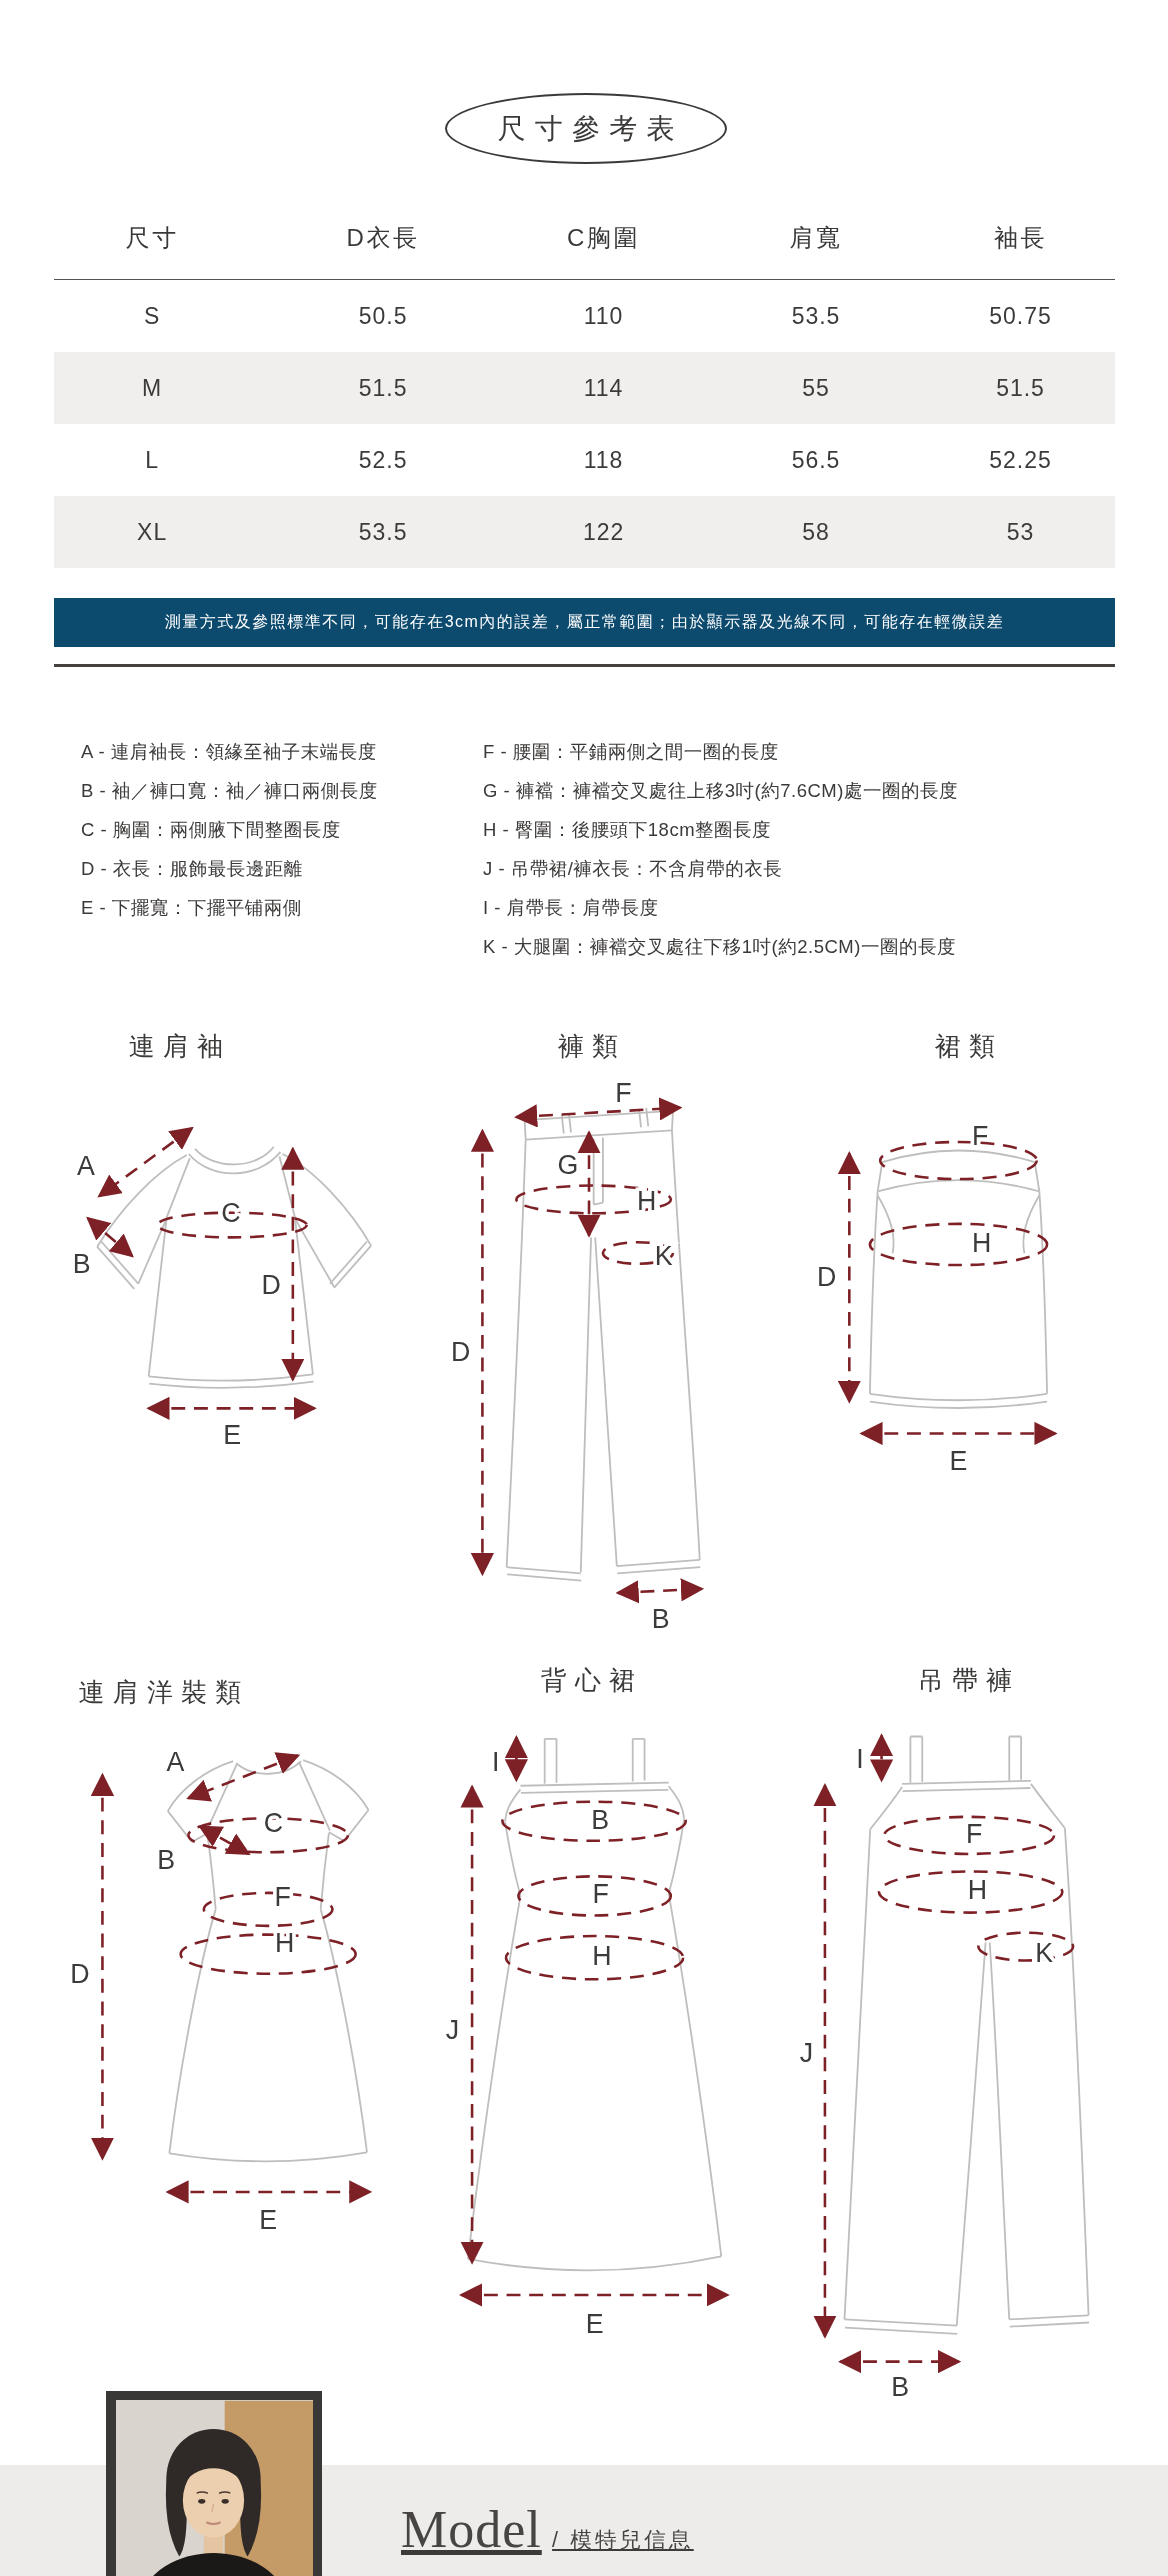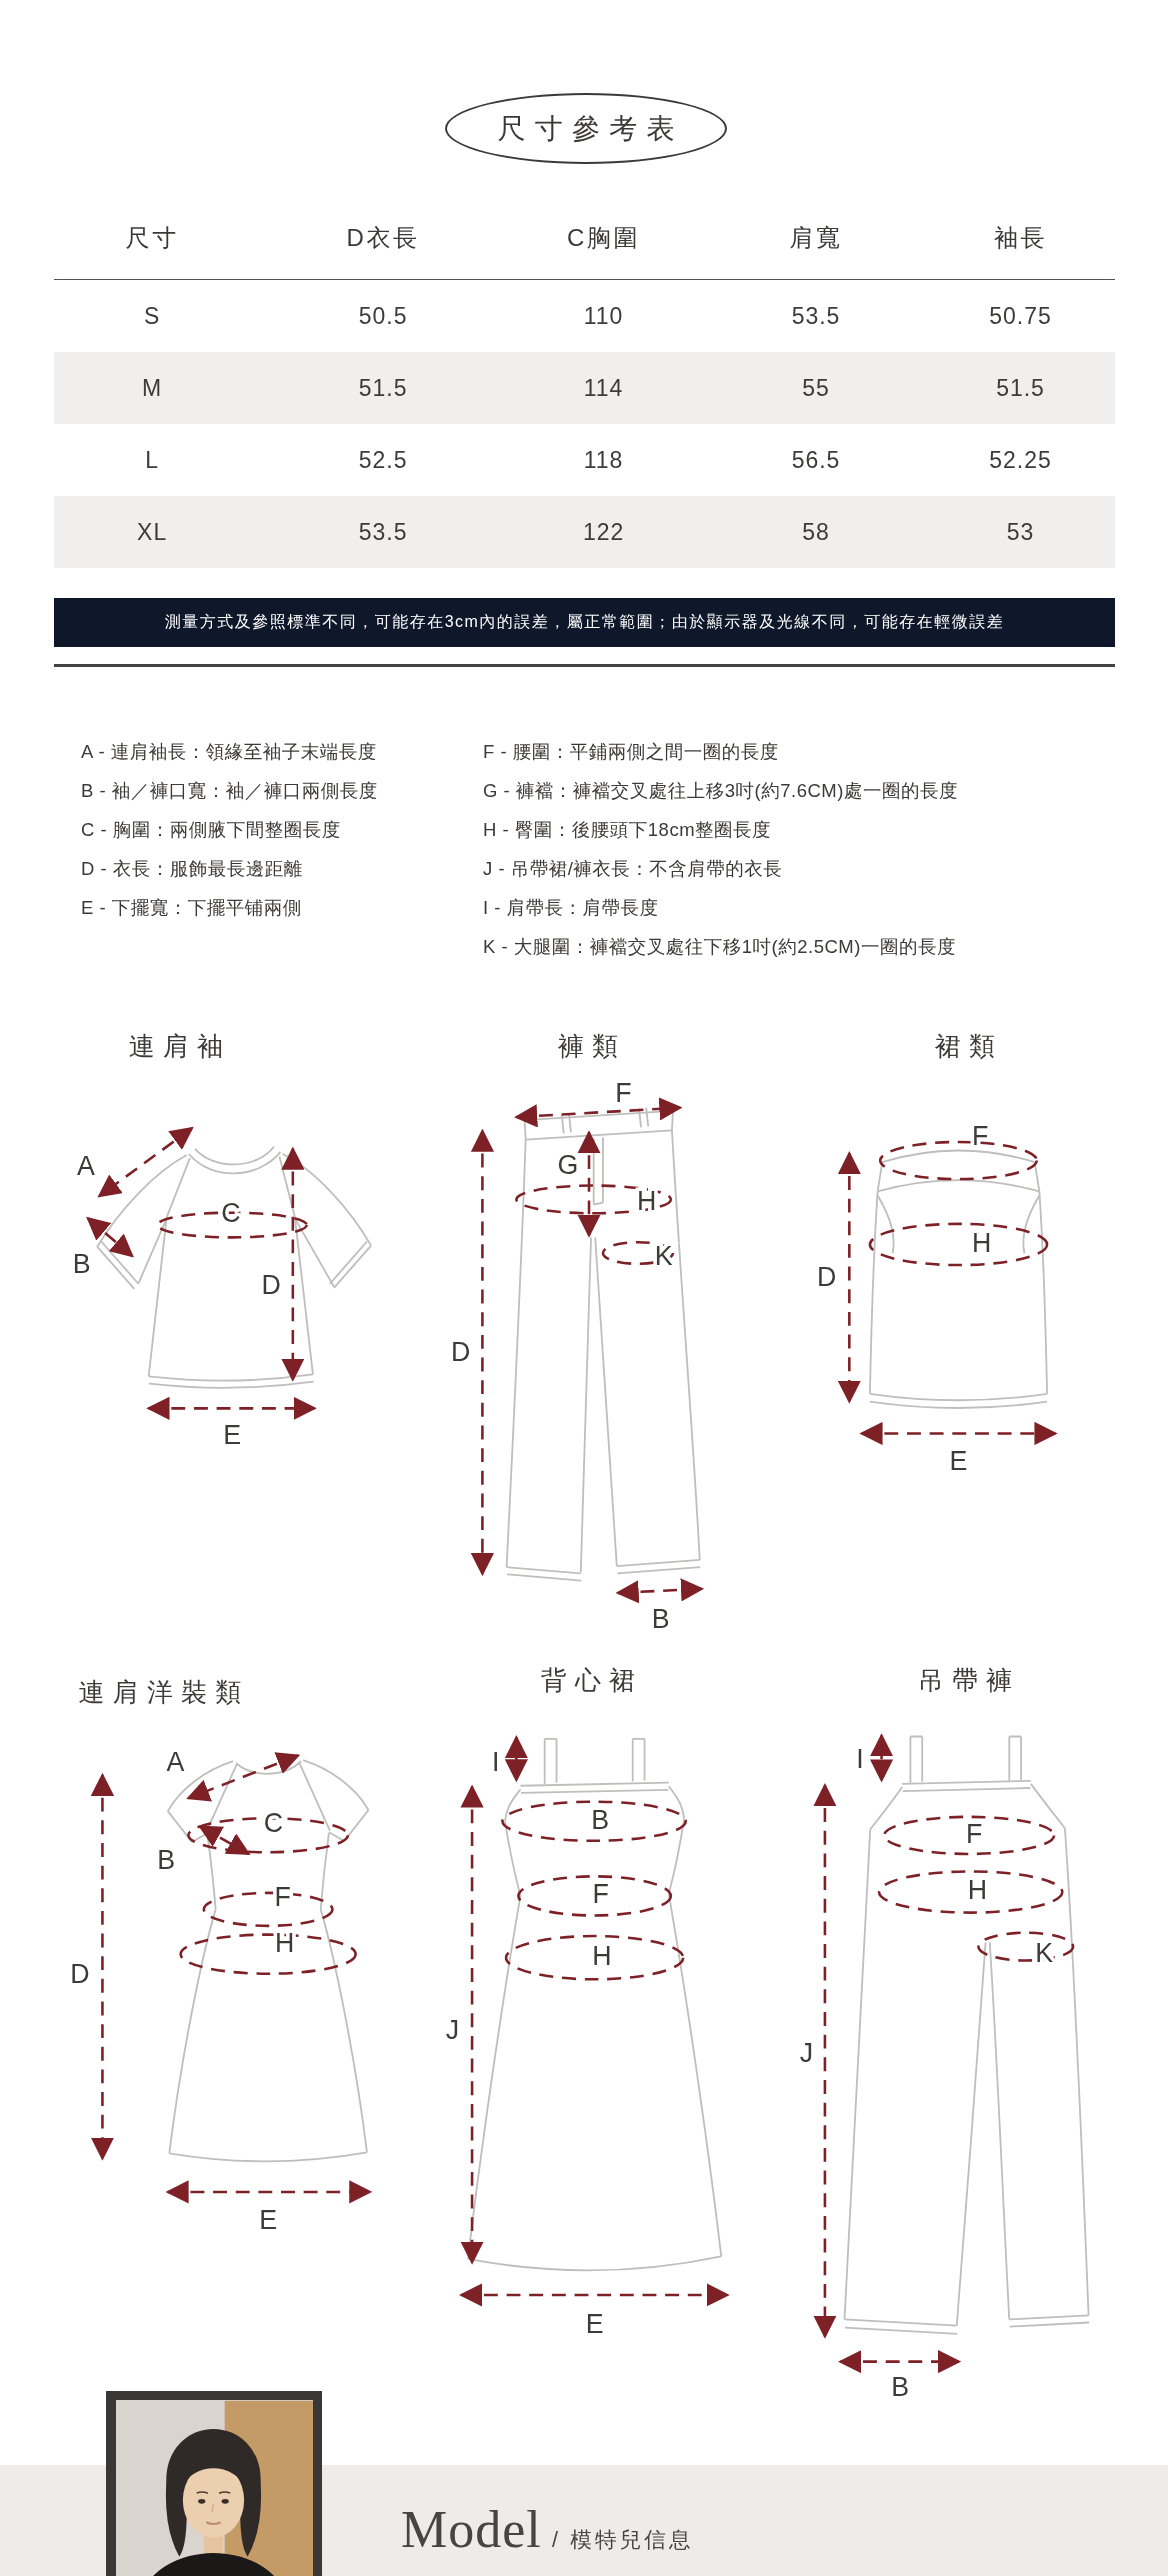--- a/index.html
+++ b/index.html
@@ -14,21 +14,21 @@
   
   .size-table{position:absolute;left:54px;top:197px;width:1061px;}
   .t-head,.t-row{display:grid;grid-template-columns:18.5% 16% 16.5% 14.5% 15% 19.5%;align-items:center;gap:48px;}
   .t-head{height:82px;border-bottom:1.5px solid #55504e;}
   .t-head span{text-align:center;font-size:24px;letter-spacing:2.6px;color:#3b3938;}
   .t-row{height:72px;font-size:23px;color:#3d3b3a;}
   .t-row span{text-align:center;letter-spacing:1px;}
   .t-row.alt{background:#f0efee;}
 
   
-  .disclaimer-bar{position:absolute;left:54px;top:598px;width:1061px;height:49px;background:#0f172a;
+  .disclaimer-bar{position:absolute;left:54px;top:598px;width:1061px;height:49px;background:#0c4a6e;
     display:flex;align-items:center;justify-content:center;}
   .disclaimer-bar span{color:#ffffff;font-size:16px;letter-spacing:1.5px;}
   .thin-rule{position:absolute;left:54px;top:664px;width:1061px;height:2.6px;background:#45413f;}
 
   
   .legend{position:absolute;font-size:18.5px;color:#3c3a39;}
   .legend div{line-height:39px;white-space:nowrap;letter-spacing:0.5px;}
   .legend-left{left:81px;top:732px;}
   .legend-right{left:483px;top:732px;}
 
@@ -39,21 +39,21 @@
   .outline{fill:none;stroke:#bfbebd;stroke-width:3.5;}
   .dash{fill:none;stroke:#7d2127;stroke-width:5;stroke-dasharray:27 17;}
   .dashes{fill:none;stroke:#7d2127;stroke-width:5;stroke-dasharray:17 12;}
   .lab{font-size:52px;fill:#3d3b3a;stroke:#ffffff;stroke-width:14px;paint-order:stroke;
        text-anchor:middle;font-family:"Liberation Sans","DejaVu Sans",sans-serif;}
 
   
   .band{position:absolute;left:0;top:2465px;width:1168px;height:232px;background:#edecea;}
   .photo-frame{position:absolute;left:106px;top:2391px;width:216px;height:269px;background:#3a3836;}
   .photo{position:absolute;left:9.8px;top:9.3px;width:197px;height:217px;overflow:hidden;background:#d9d4ce;}
-  .model-heading{position:absolute;left:401px;top:2500px;display:flex;align-items:baseline;gap:10.3px;}
+  .model-heading{position:absolute;left:401px;top:2500px;display:flex;align-items:baseline;gap:10.3px;text-decoration:underline;}
   .model-heading .big{font-family:"Liberation Serif","DejaVu Serif",serif;font-size:52px;color:#474443;letter-spacing:1px;}
   .model-heading .small{font-size:21.6px;color:#474443;letter-spacing:3.1px;}
 </style>
 </head>
 <body>
 
 <div id="root">
 
   <div class="title-ellipse">
     <span class="title-text">尺寸參考表</span>

